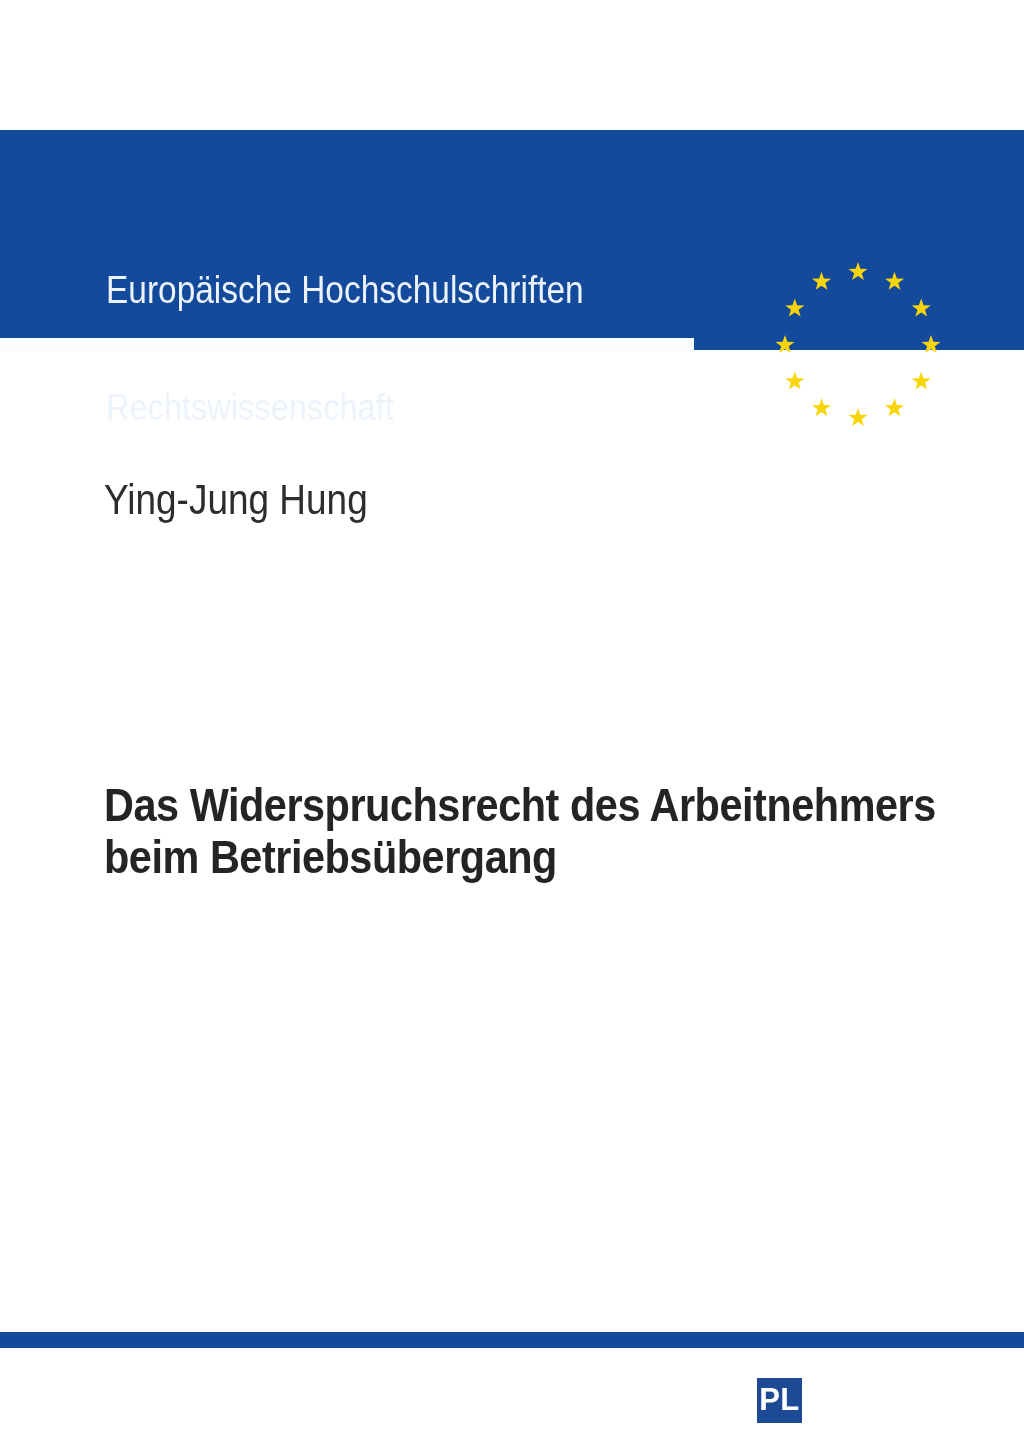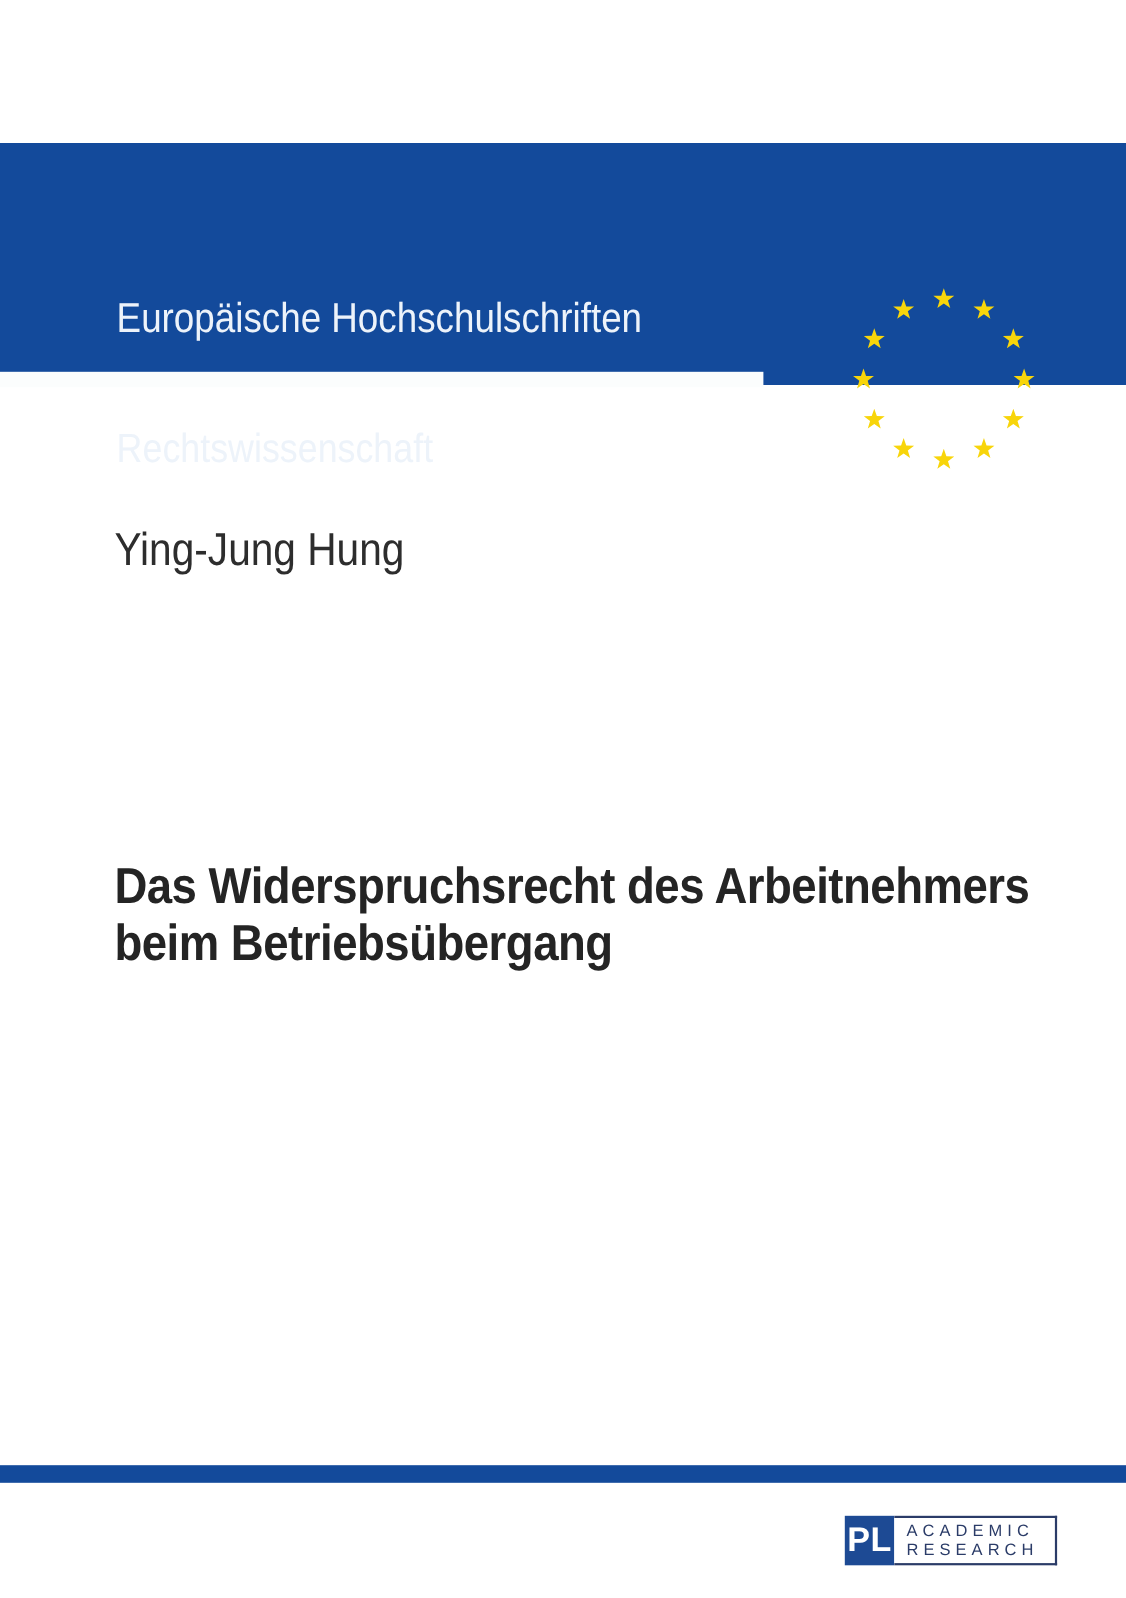--- a/index.html
+++ b/index.html
@@ -100,21 +100,20 @@
     height: 16px;
     background: #134a9b;
   }
   .publisher-logo {
     position: absolute;
     left: 757px;
     top: 1378px;
     height: 45px;
     display: flex;
     align-items: stretch;
-    margin-left: 11px;
   }
   .logo-square {
     width: 45px;
     height: 45px;
     background: #1d4a94;
     color: #ffffff;
     font-size: 31px;
     font-weight: 600;
     display: flex;
     align-items: center;
@@ -175,17 +174,13 @@
 
 <div class="book-title">
   <span class="line">Das Widerspruchsrecht des Arbeitnehmers</span>
   <span class="line">beim Betriebsübergang</span>
 </div>
 
 <div class="bottom-bar"></div>
 
 <div class="publisher-logo">
   <div class="logo-square">PL</div>
-  <div class="logo-box">
-    <span class="imprint-line">ACADEMIC</span>
-    <span class="imprint-line">RESEARCH</span>
-  </div>
 </div>
 
 </body></html>

